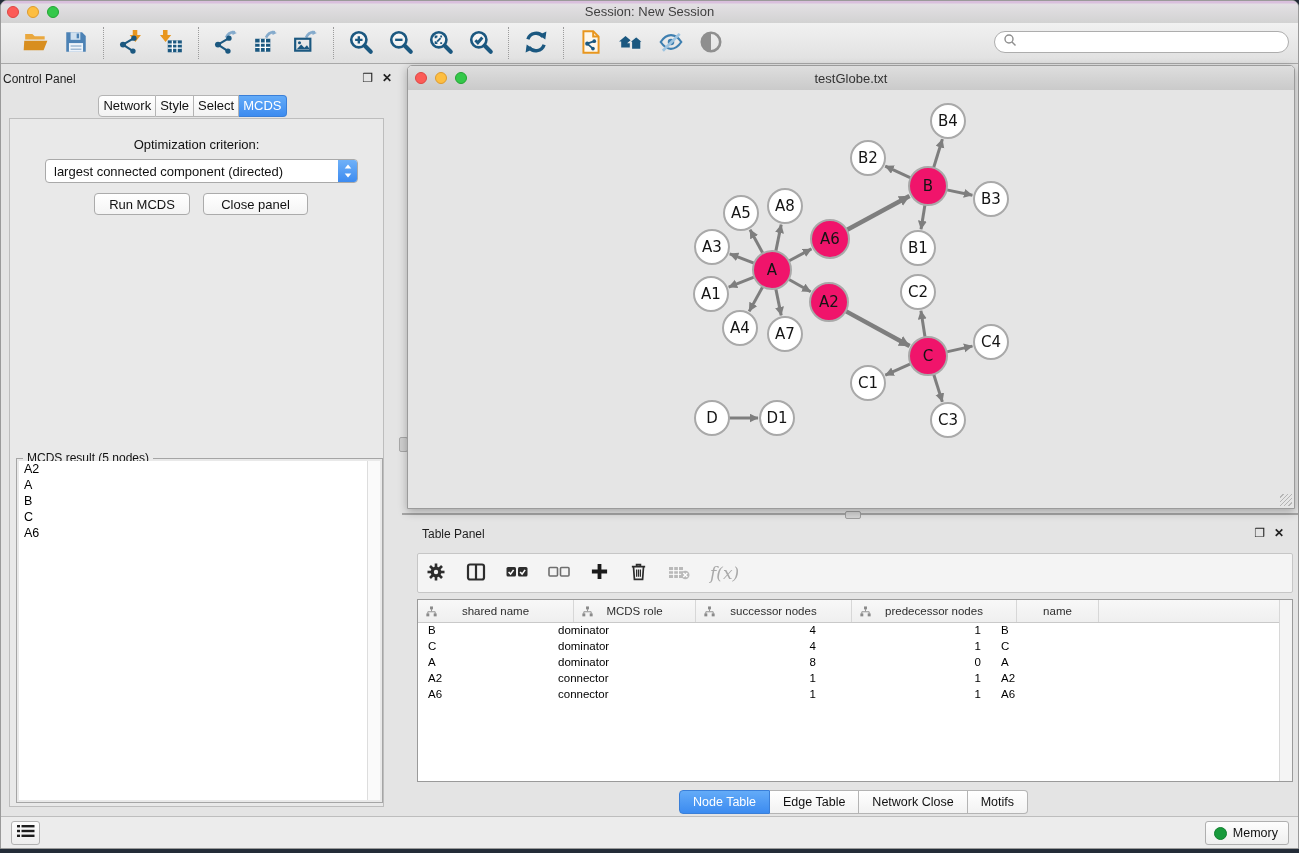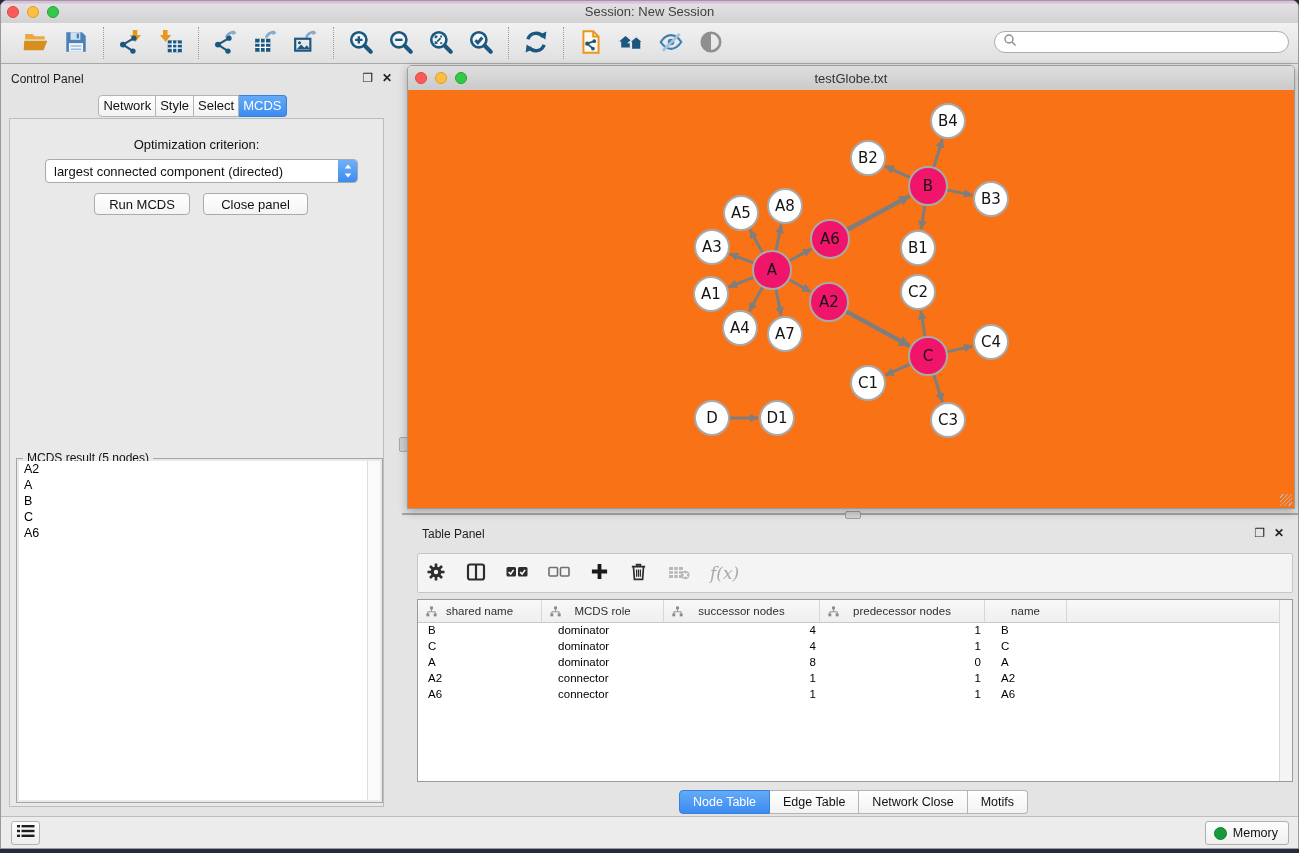--- a/index.html
+++ b/index.html
@@ -26,21 +26,21 @@
   .tb-group + .tb-group{border-left:1px dotted #9b9b9b;height:32px;}
   .tb-btn{width:34px;height:32px;display:flex;align-items:center;justify-content:center;background:transparent;border:0;padding:0;cursor:pointer;}
   .tb-btn svg{width:26px;height:26px;}
   .searchbox{position:absolute;right:9px;top:8px;width:295px;height:22px;background:#fff;border:1px solid #adadad;
     border-radius:12px;display:flex;align-items:center;padding-left:8px;box-sizing:border-box;}
   .searchbox input{border:0;outline:0;background:transparent;font-size:12px;flex:1;margin-left:5px;font-family:"Liberation Sans",sans-serif;}
 
   
   .cpanel{position:absolute;left:0;top:63px;width:399px;height:743px;}
   .panel-head{position:relative;height:30px;}
-  .panel-title{position:absolute;left:10px;top:8px;font-size:12px;color:#1e1e1e;}
+  .panel-title{position:absolute;left:2px;top:8px;font-size:12px;color:#1e1e1e;}
   .panel-ctrls{position:absolute;right:8px;top:7px;display:flex;gap:9px;font-size:12px;color:#222;}
   .panel-ctrls span{cursor:pointer;line-height:14px;}
   .seg{display:flex;}
   .seg-tab{font-size:13px;color:#111;background:linear-gradient(#ffffff,#f2f2f2);border:1px solid #b4b4b4;border-left-width:0;
     padding:2px 4px;line-height:16px;cursor:pointer;}
   .seg-tab:first-child{border-left-width:1px;border-radius:4px 0 0 4px;}
   .seg-tab:last-child{border-radius:0 4px 4px 0;}
   .seg-tab.active{background:linear-gradient(#63abf8,#3c8bf0);color:#fff;border-color:#3a7fd8;}
   .cp-tabs{position:absolute;left:0;right:16px;top:31px;display:flex;justify-content:center;}
   .cp-content{position:absolute;left:8px;top:54px;width:375px;height:689px;background:#e9e9e9;border:1px solid #bdbdbd;box-sizing:border-box;}
@@ -61,21 +61,21 @@
   .vsplit-handle{position:absolute;left:398px;top:436px;width:7px;height:13px;background:#cfcfcf;border:1px solid #a8a8a8;border-radius:2px;cursor:col-resize;}
   .hdivider{position:absolute;left:401px;top:512px;right:0;height:2px;background:#a6a6a6;}
   .hsplit-handle{position:absolute;left:844px;top:510px;width:14px;height:6px;background:#d6d6d6;border:1px solid #a0a0a0;border-radius:2px;cursor:row-resize;}
 
   
   .netwin{position:absolute;left:406px;top:64px;width:888px;height:444px;border:1px solid #9b9b9b;box-sizing:border-box;
     box-shadow:0 3px 10px rgba(0,0,0,.28);border-radius:5px 5px 0 0;background:#fff;}
   .net-titlebar{position:relative;height:24px;background:linear-gradient(#dedede,#cacaca);border-bottom:1px solid #a8a8a8;border-radius:4px 4px 0 0;}
   .net-titlebar .title{position:absolute;left:0;right:0;top:5px;text-align:center;font-size:13px;color:#333;}
   .lights.net{left:7px;top:6px;}
-  .net-canvas{position:absolute;left:0;top:24px;right:0;bottom:0;background:#f97316;}
+  .net-canvas{position:absolute;left:0;top:24px;right:0;bottom:0;background:#e5e5e5;}
   .net-canvas svg{position:absolute;left:0;top:0;}
   .resize-grip{position:absolute;right:2px;bottom:2px;width:12px;height:12px;
     background:repeating-linear-gradient(135deg,transparent 0 2px,#b5b5b5 2px 3px);}
 
   
   .tpanel{position:absolute;left:406px;top:518px;width:893px;height:300px;}
   .tp-toolbar{position:absolute;left:10px;right:7px;top:34px;height:40px;background:#f4f4f4;border:1px solid #c6c6c6;border-radius:2px;
     box-sizing:border-box;display:flex;align-items:center;gap:20px;padding-left:8px;}
   .tp-btn{background:transparent;border:0;padding:0;cursor:pointer;display:flex;align-items:center;}
   .tp-btn[disabled]{cursor:default;}
@@ -467,21 +467,21 @@
                 <circle cx="17.3" cy="11" r="4.2" fill="#b9b9b9"></circle>
                 <path d="M15.3 9l4 4M19.3 9l-4 4" stroke="#fff" stroke-width="1.4"></path>
               </svg></span>
           </button>
           <button class="tp-btn" disabled="">
             <span class="fx-label">f(x)</span>
           </button>
         </div>
       <div class="ntable">
         <div class="thead" id="thead">
-            <div class="th" style="width: 124px;">
+            <div class="th" style="width: 156px;">
               <span class="colicon"><svg width="11" height="11" viewBox="0 0 12 11">
                   <path d="M6 3v2.2M2 8V5.8h8V8" stroke="#8a8a8a" fill="none"></path>
                   <rect x="4.4" y="0" width="3.2" height="3.2" fill="#8a8a8a"></rect>
                   <rect x="0.4" y="7.6" width="3.2" height="3.2" fill="#8a8a8a"></rect>
                   <rect x="8.4" y="7.6" width="3.2" height="3.2" fill="#8a8a8a"></rect>
                 </svg></span>
               <span>shared name</span>
             </div>
             <div class="th" style="width: 122px;">
               <span class="colicon"><svg width="11" height="11" viewBox="0 0 12 11">

